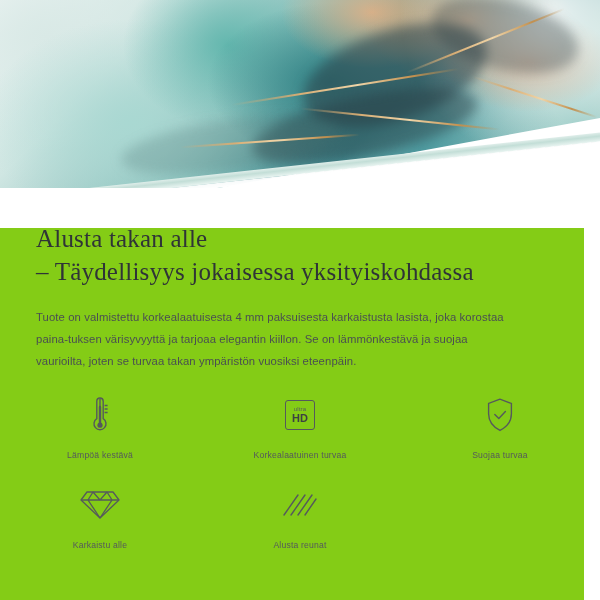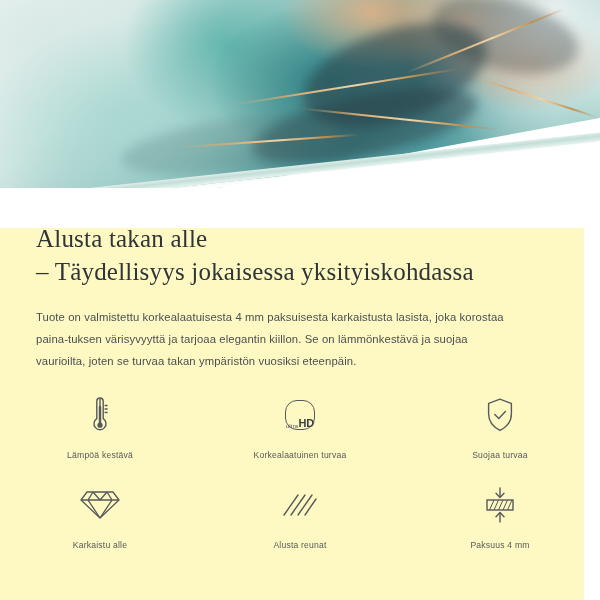--- a/index.html
+++ b/index.html
@@ -9,21 +9,21 @@
     height: 600px;
     background: #ffffff;
     font-family: "Liberation Sans", sans-serif;
     overflow: hidden;
   }
 
   .page {
     position: relative;
     width: 584px;
     height: 600px;
-    background: #fef9c3;
+    background: #84cc16;
     text-decoration: underline;
   }
 
   
   .hero {
     position: relative;
     width: 600px;
     height: 228px;
     overflow: hidden;
     background: #ffffff;
@@ -188,24 +188,24 @@
     font-size: 8.6px;
     color: #55595c;
     letter-spacing: 0.2px;
     text-align: center;
   }
   svg { display: block; }
   .ultrahd-box {
     width: 30px;
     height: 30px;
     border: 1.4px solid #55595c;
-    border-radius: 12px;
+    border-radius: 3px;
     display: flex;
-    flex-direction: row;
-    align-items: flex-end;
+    flex-direction: column;
+    align-items: center;
     justify-content: center;
     line-height: 1;
   }
   .ultrahd-box .u1 { font-size: 6px; letter-spacing: .2px; color: #55595c; }
   .ultrahd-box .u2 { font-size: 11px; font-weight: bold; color: #3c4043; margin-top: 1px; }
 </style>
 </head>
 <body>
 
 <div class="page">
@@ -294,28 +294,15 @@
         <svg width="40" height="32" viewBox="0 0 40 32" fill="none" stroke="#55595c" stroke-width="1.4">
           <path d="M4 26 18 6" stroke-linecap="round"></path>
           <path d="M11 26 25 6" stroke-linecap="round"></path>
           <path d="M18 26 32 6" stroke-linecap="round"></path>
           <path d="M25 26 36 10" stroke-linecap="round"></path>
         </svg>
       </div>
       <div class="cap">Alusta reunat</div>
     </div>
 
-    <div class="feature">
-      <div class="ico">
-        <svg width="40" height="40" viewBox="0 0 40 40" fill="none" stroke="#55595c" stroke-width="1.4">
-          <path d="M20 3v8.5" stroke-linecap="round"></path>
-          <path d="M16 8.2 20 12.4 24 8.2" stroke-linecap="round" stroke-linejoin="round"></path>
-          <path d="M20 37v-8.5" stroke-linecap="round"></path>
-          <path d="M16 31.8 20 27.6 24 31.8" stroke-linecap="round" stroke-linejoin="round"></path>
-          <rect x="7" y="15" width="26" height="10"></rect>
-          <path d="M9.5 25 14 15M14 25 18.5 15M18.5 25 23 15M23 25 27.5 15M27.5 25 32 15" stroke-width="1"></path>
-        </svg>
-      </div>
-      <div class="cap">Paksuus 4 mm</div>
-    </div>
 
   </div>
 </div>
 
 </body></html>

